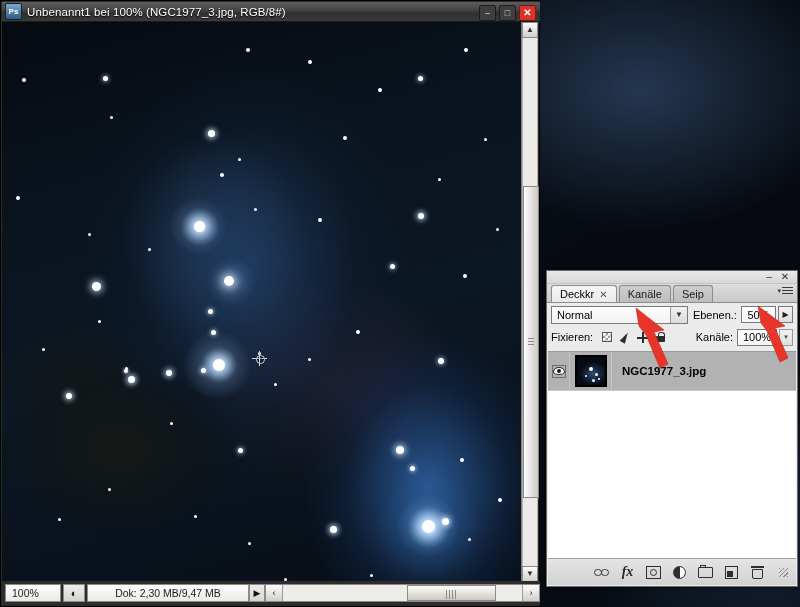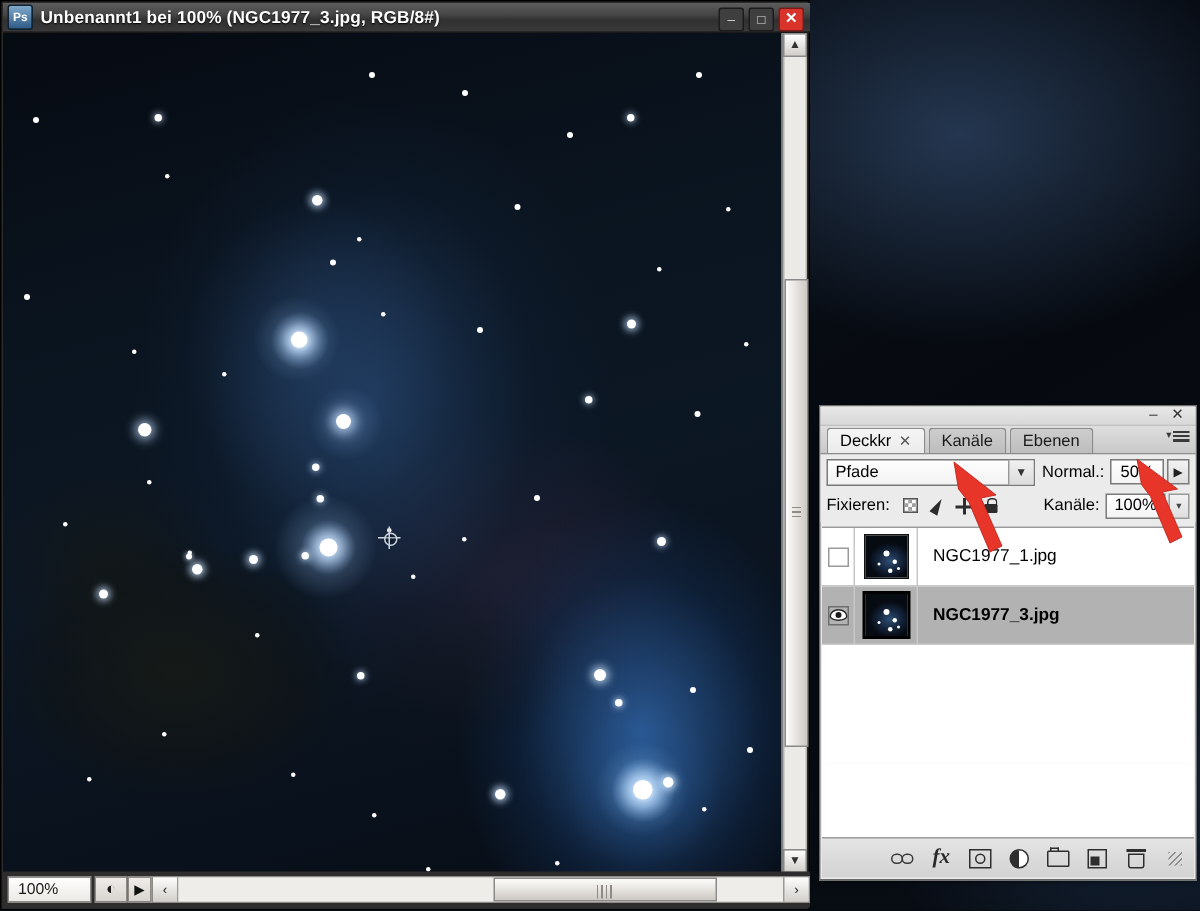--- a/index.html
+++ b/index.html
@@ -44,21 +44,21 @@
     border-radius:2px;
     position:relative;
     flex:none;
   }
   #doc-titlebar .ps-icon:after{
     content:"Ps";position:absolute;left:0;right:0;top:0;
     font-size:8px;color:#fff;text-align:center;line-height:15px;
     font-family:"Liberation Sans", sans-serif;font-weight:bold;
   }
   #doc-title-text{
-    color:#fff;font-size:11.5px;font-weight:bold;
+    color:#fff;font-size:11.5px;font-weight:normal;
     letter-spacing:.1px;white-space:nowrap;
     text-shadow:0 1px 1px #000;
     text-align:center;
   }
   .win-btns{position:absolute;right:4px;top:3px;display:flex;gap:3px;}
   .win-btn{
     width:15px;height:14px;background:#3f3f3f;
     border:1px solid #1c1c1c;border-radius:2px;
     position:relative;
   }
@@ -527,20 +527,23 @@
     </div>
   </div>
 
   <div id="doc-statusbar">
     <div id="zoom-field" class="sb-field">
       <span>100%</span>
     </div>
     <div id="zoom-btn" class="sb-field">
       <span style="font-size:11px;">◐</span>
     </div>
+    <div id="doc-size-field" class="sb-field">
+      <span>Dok: 2,30 MB/9,47 MB</span>
+    </div>
     <div id="status-tri">
       <span>▶</span>
     </div>
     <div id="doc-hscroll">
       <div class="hs-arrow">
         <span>‹</span>
       </div>
       <div class="hs-track">
         <div class="hs-thumb">
           <div class="grip"></div>
@@ -567,30 +570,30 @@
 
   <div id="panel-tabs">
     <div class="p-tab active">
       <span>Deckkr</span>
       <span class="tab-x">✕</span>
     </div>
     <div class="p-tab">
       <span>Kanäle</span>
     </div>
     <div class="p-tab">
-      <span>Ebenen</span>
+      <span>Seip</span>
     </div>
   </div>
 
   <div id="blend-row">
     <div id="blend-select">
-      <span>Pfade</span>
+      <span>Normal</span>
       <span class="arrowbox">▼</span>
     </div>
-    <span id="opacity-label">Normal.:</span>
+    <span id="opacity-label">Ebenen.:</span>
     <div id="opacity-field">
       <span>50%</span>
     </div>
     <div id="opacity-arrow">
       <span>▶</span>
     </div>
   </div>
 
   <div id="lock-row">
     <span id="lock-label">Fixieren:</span>
@@ -613,35 +616,20 @@
     <div id="fill-field">
       <span>100%</span>
     </div>
     <div id="fill-arrow">
       <span>▾</span>
     </div>
   </div>
 
   <div id="layer-list">
 
-    <div class="layer-row">
-      <div class="eye-cell">
-        <div class="eye-box"></div>
-      </div>
-      <div class="thumb-cell">
-        <div class="lyr-thumb">
-          <div class="tstar" style="left:12px;top:10px;width:4px;height:4px;"></div>
-          <div class="tstar" style="left:18px;top:16px;width:3px;height:3px;"></div>
-          <div class="tstar" style="left:8px;top:18px;width:2px;height:2px;"></div>
-          <div class="tstar" style="left:21px;top:21px;width:2px;height:2px;"></div>
-          <div class="tstar" style="left:15px;top:22px;width:3px;height:3px;"></div>
-        </div>
-      </div>
-      <span class="lyr-name">NGC1977_1.jpg</span>
-    </div>
 
 
     <div class="layer-row selected">
       <div class="eye-cell">
         <div class="eye-box">
           <div class="eye-ico">
             <div class="outer"></div>
               <div class="pupil"></div>
           </div>
         </div>

